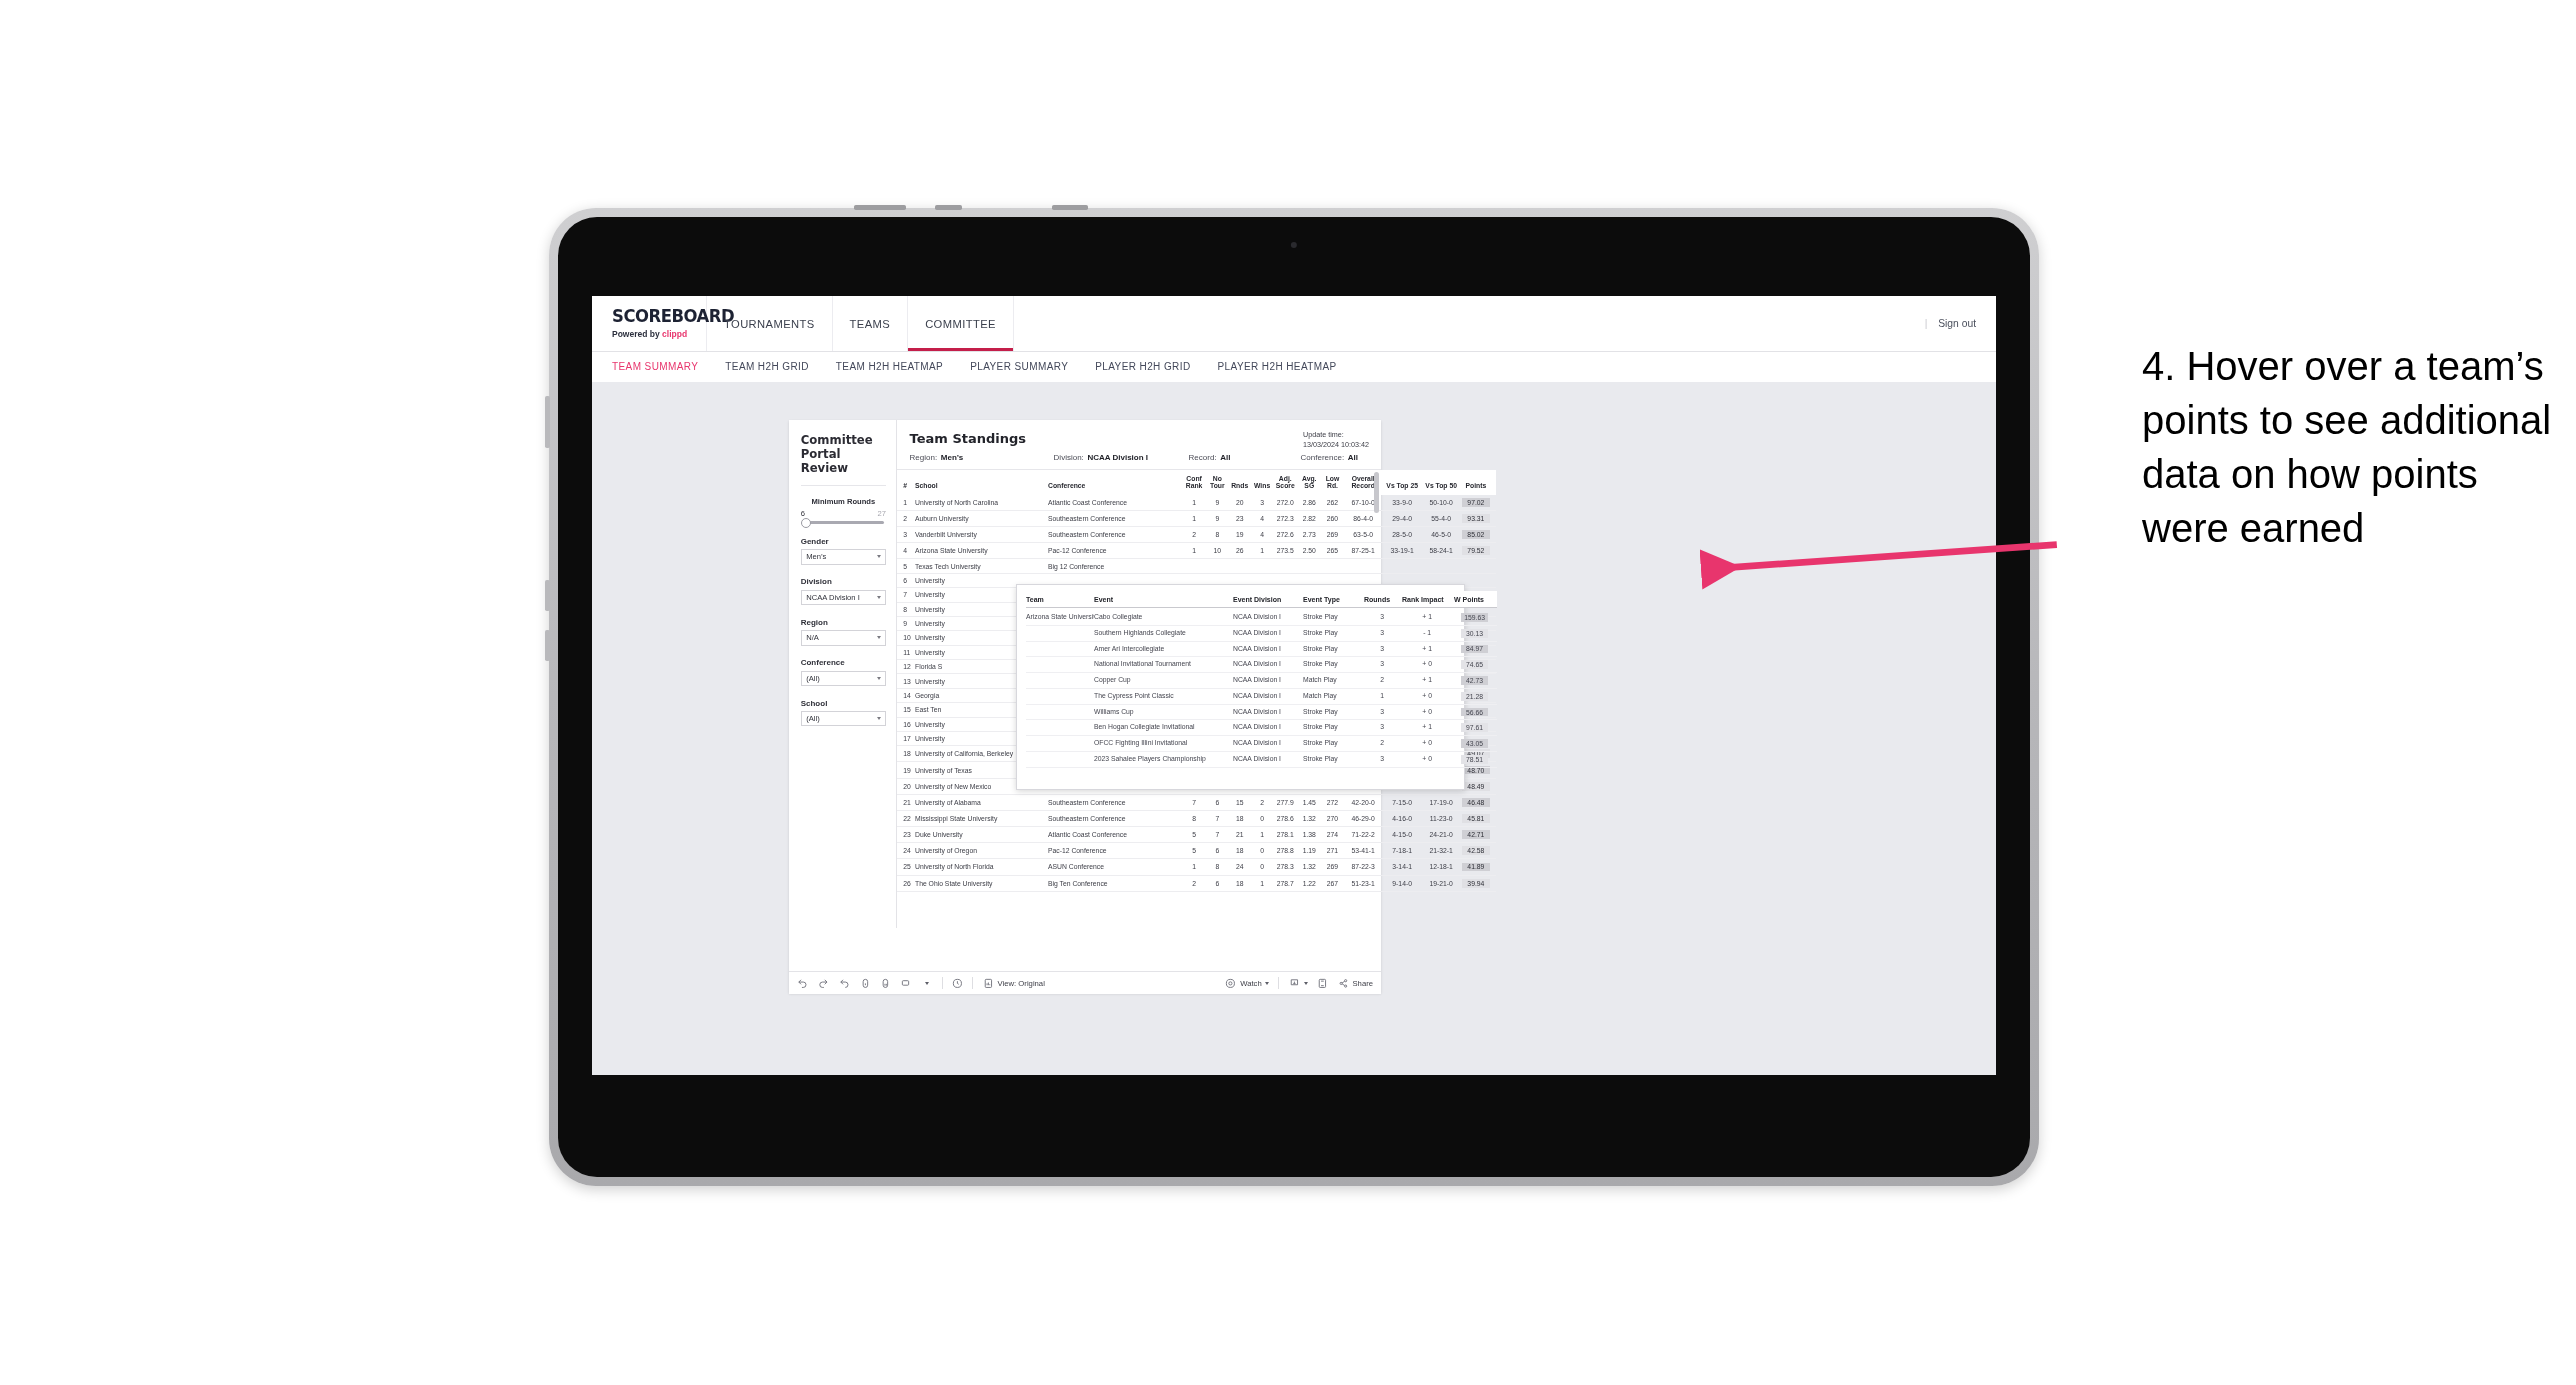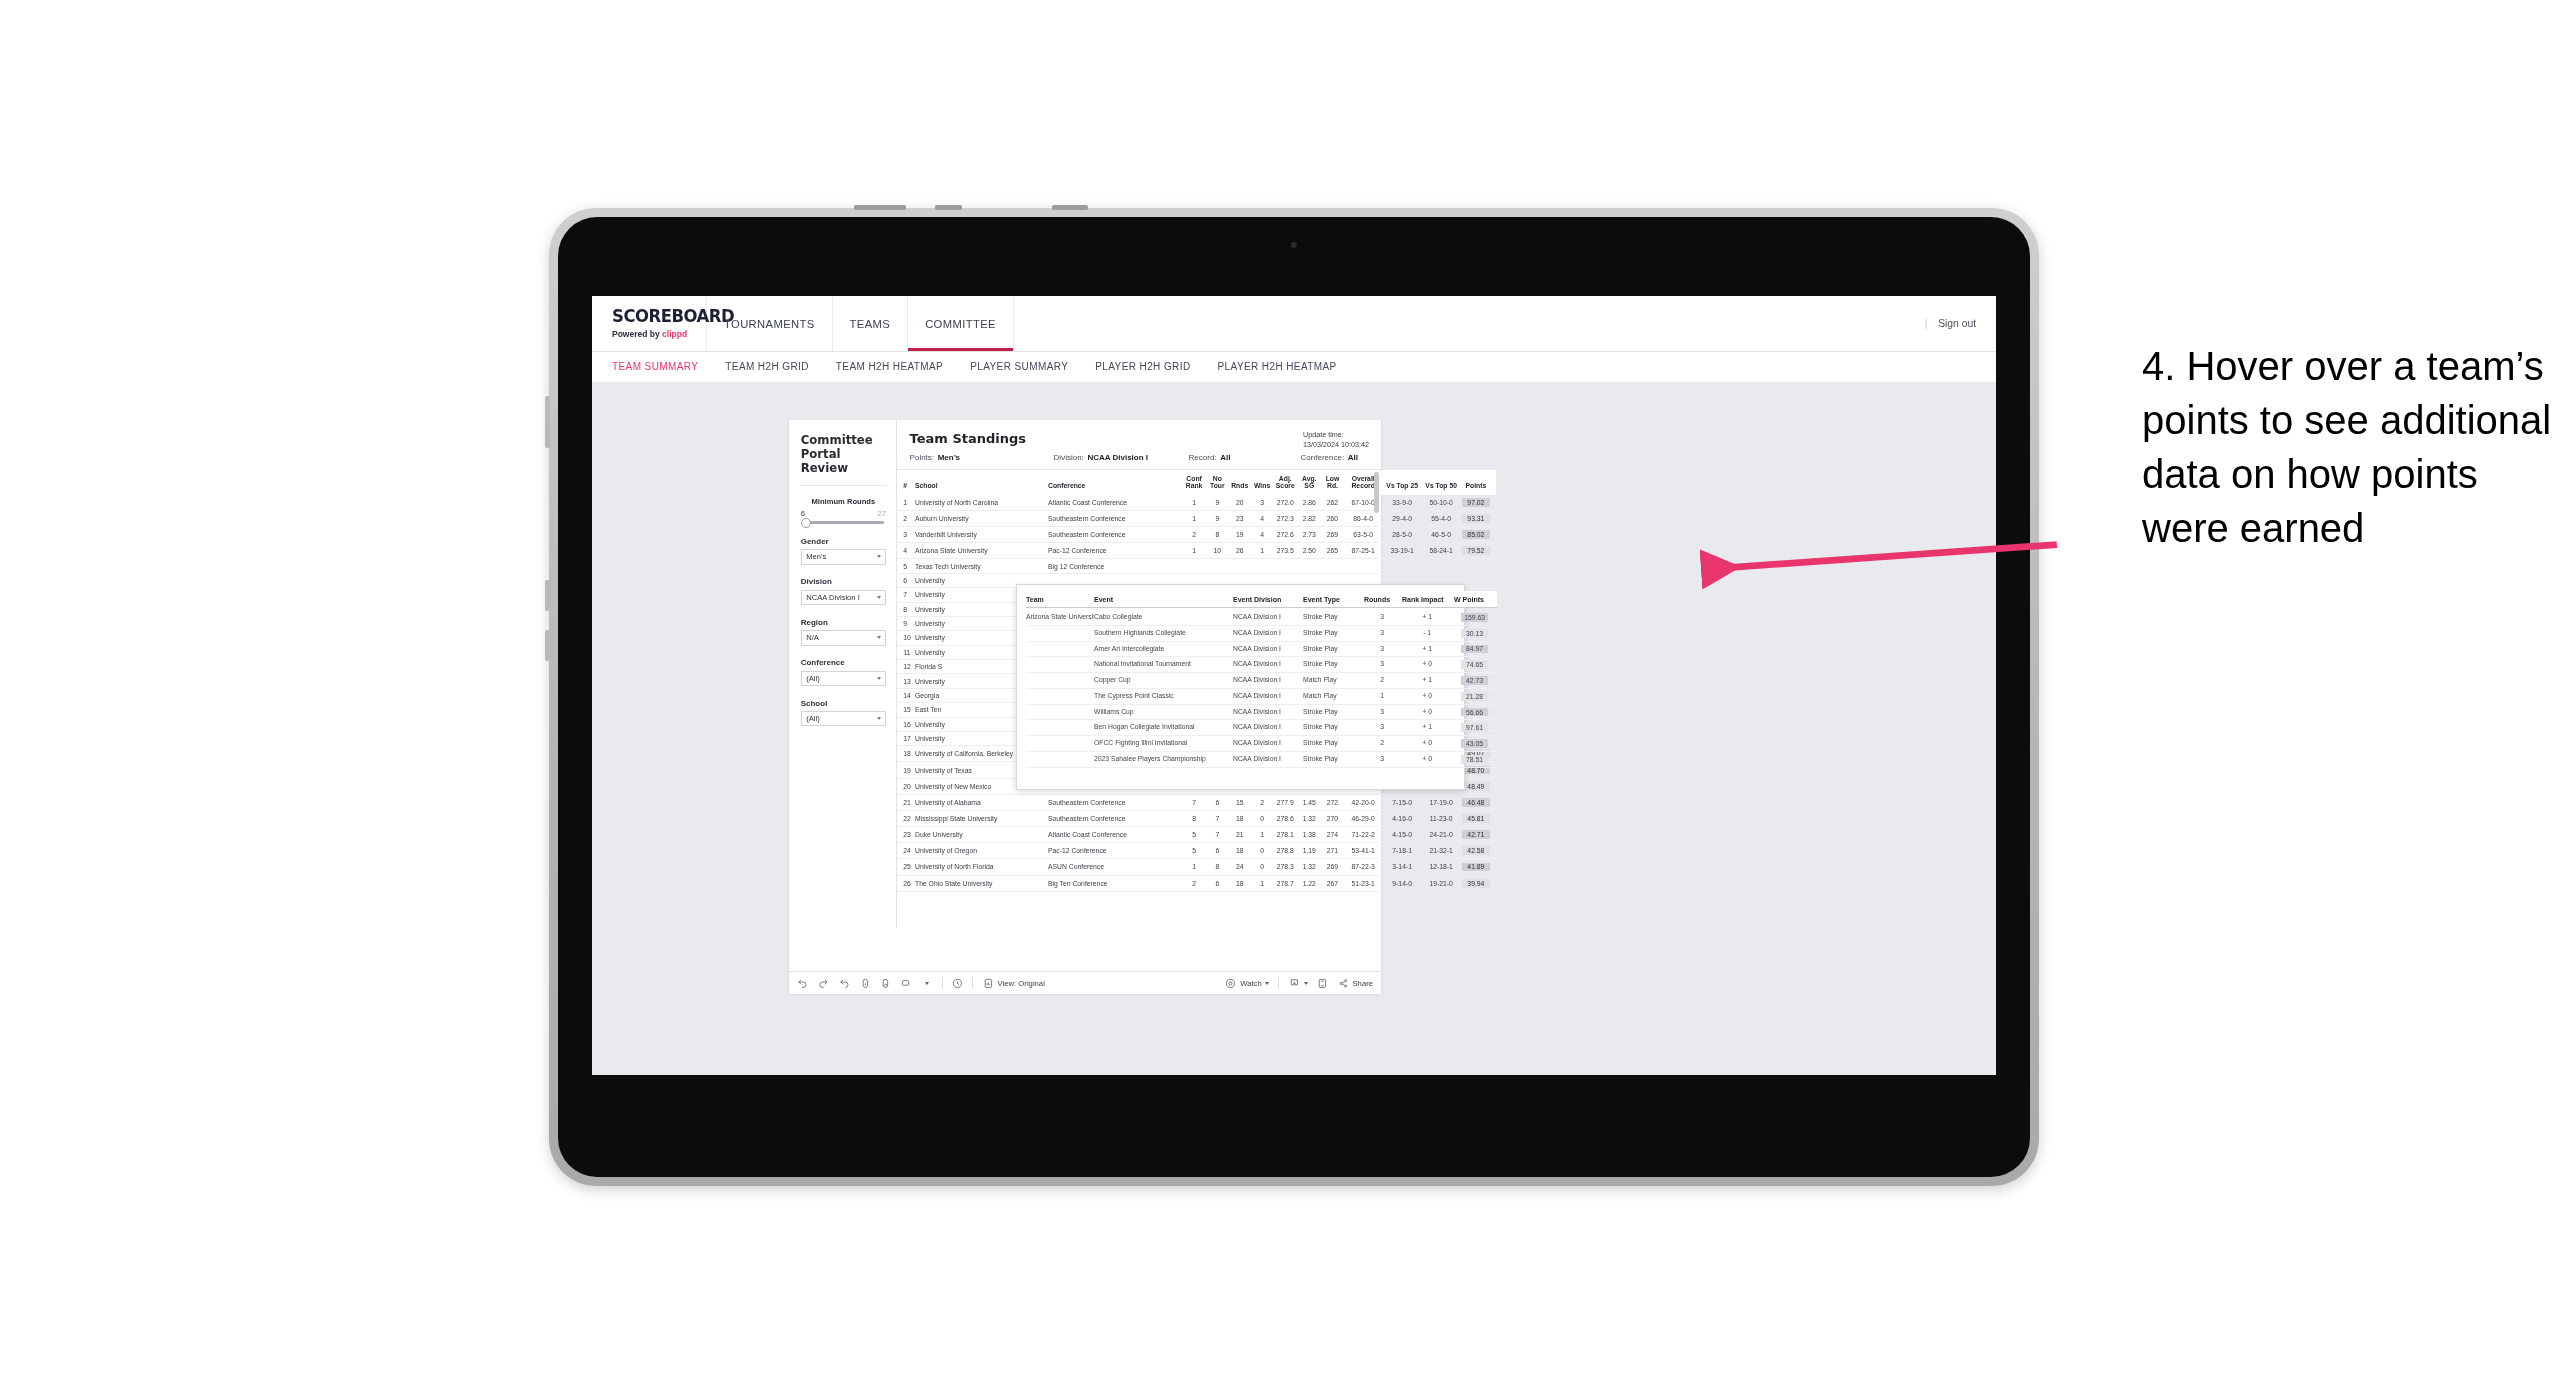--- a/index.html
+++ b/index.html
@@ -357,21 +357,21 @@
 
         <div id="main">
           <div id="viz-head">
             <h2>Team Standings</h2>
             <div id="update">
               <div>Update time:</div>
               <div>13/03/2024 10:03:42</div>
             </div>
             <div id="crit">
               <div class="c1">
-                <span class="c">Points:</span><b>Men’s</b>
+                <span class="c">Region:</span><b>Men’s</b>
               </div>
               <div class="c2">
                 <span class="c">Division:</span><b>NCAA Division I</b>
               </div>
               <div class="c3">
                 <span class="c">Record:</span><b>All</b>
               </div>
               <div>
                 <span class="c">Conference:</span><b>All</b>
               </div>

